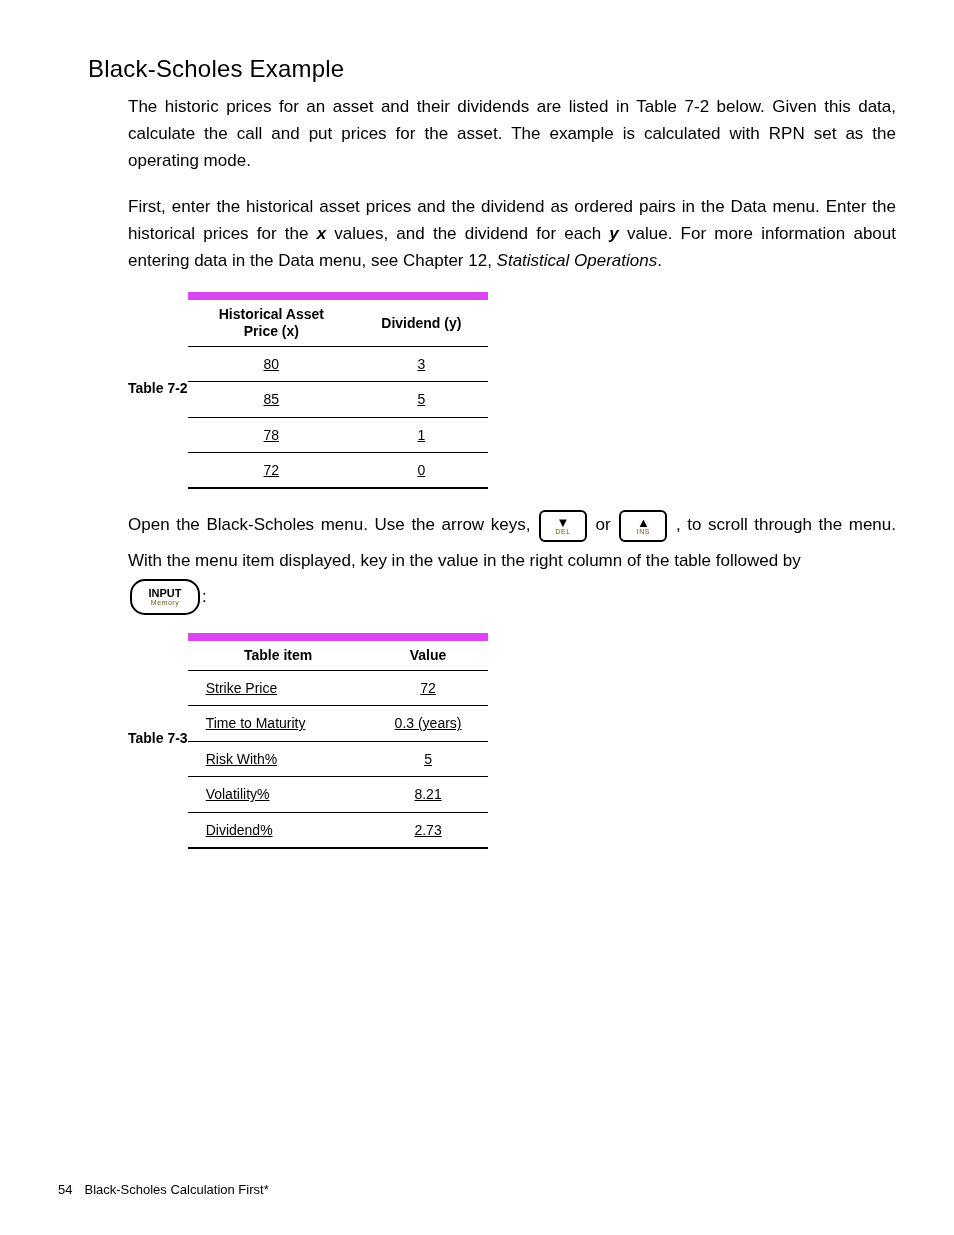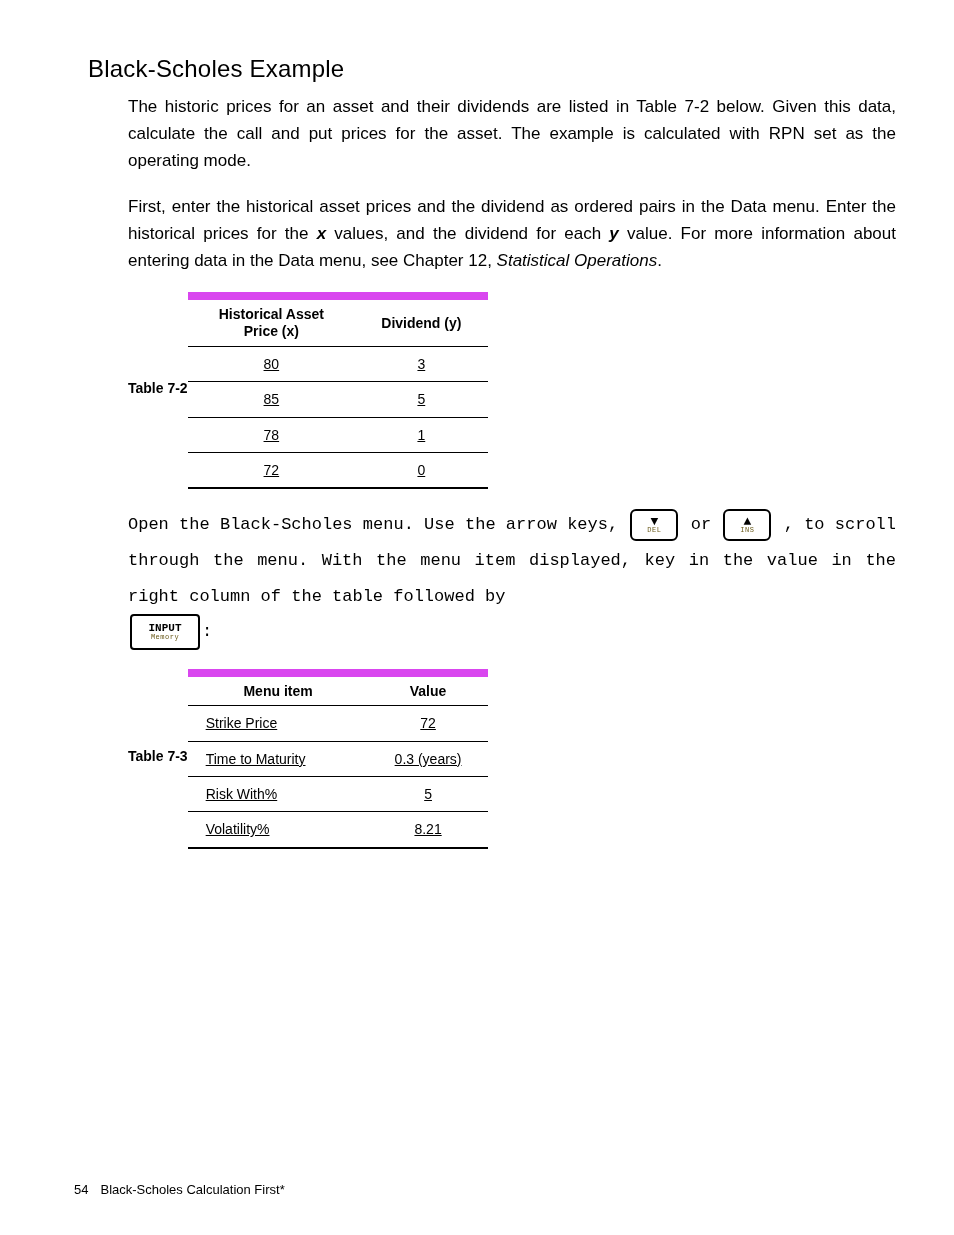--- a/index.html
+++ b/index.html
@@ -40,21 +40,21 @@
     width: 300px;
     font-size: 14px;
   }
   table.data thead tr { border-top: 8px solid #d946ef; border-bottom: 1.5px solid #000; }
   table.data tbody tr { border-bottom: 1px solid #000; text-decoration: underline; }
   table.data tbody tr:last-child { border-bottom: 2px solid #000; }
   table.data th { font-weight: 600; padding: 6px 8px; text-align: center; line-height: 1.2; }
   table.data td { padding: 6px 8px; text-align: center; }
   table.data.t73 td:first-child { text-align: left; padding-left: 18px; }
 
-  .inline-para { margin: 24px 0 8px 0; line-height: 2.1; font-family: Liberation Mono, monospace; }
+  .inline-para { margin: 24px 0 8px 0; line-height: 2.1; }
   .keycap {
     display: inline-flex;
     flex-direction: column;
     align-items: center;
     justify-content: center;
     vertical-align: middle;
     border: 2px solid #000;
     border-radius: 6px;
     min-width: 36px;
     height: 26px;
@@ -62,30 +62,30 @@
     font-size: 9px;
     line-height: 1;
     margin: 0 2px;
     background: #fff;
   }
   .keycap .arrow { font-size: 13px; line-height: 0.8; }
   .keycap .sub2  { font-size: 7px; letter-spacing: 0.5px; color:#6a5a1a; }
   .keycap.input {
     min-width: 54px;
     height: 28px;
-    border-radius: 4px;
+    border-radius: 15px;
     padding: 2px 6px 2px 6px;
   }
   .keycap.input .main { font-weight: 700; font-size: 11px; }
   .keycap.input .ksub { font-size: 7px; color:#6a5a1a; letter-spacing: 0.5px; }
 
   .footer {
     position: absolute;
     bottom: 38px;
-    left: 74px;
+    left: 58px;
     font-size: 13px;
     display: flex;
     gap: 12px;
   }
   .footer .pn { }
 </style>
 </head>
 <body>
 
 <div class="page">
@@ -149,41 +149,45 @@
         <span class="main">INPUT</span>
         <span class="ksub">Memory</span>
       </span><span>:</span>
     </p>
 
     <div class="tbl-wrap">
       <div class="tbl-caption">Table 7-3</div>
       <table class="data t73">
         <thead>
           <tr>
-            <th>Menu item</th>
+            <th>Table item</th>
             <th>Value</th>
           </tr>
         </thead>
         <tbody>
           <tr>
               <td>Strike Price</td>
               <td>72</td>
             </tr>
           <tr>
               <td>Time to Maturity</td>
               <td>0.3 (years)</td>
             </tr>
           <tr>
               <td>Risk With%</td>
               <td>5</td>
             </tr>
           <tr>
               <td>Volatility%</td>
               <td>8.21</td>
             </tr>
+          <tr>
+              <td>Dividend%</td>
+              <td>2.73</td>
+            </tr>
         </tbody>
       </table>
     </div>
 
   </div>
 
   <div class="footer">
     <span class="pn">54</span>
     <span>Black-Scholes Calculation First*</span>
   </div>

